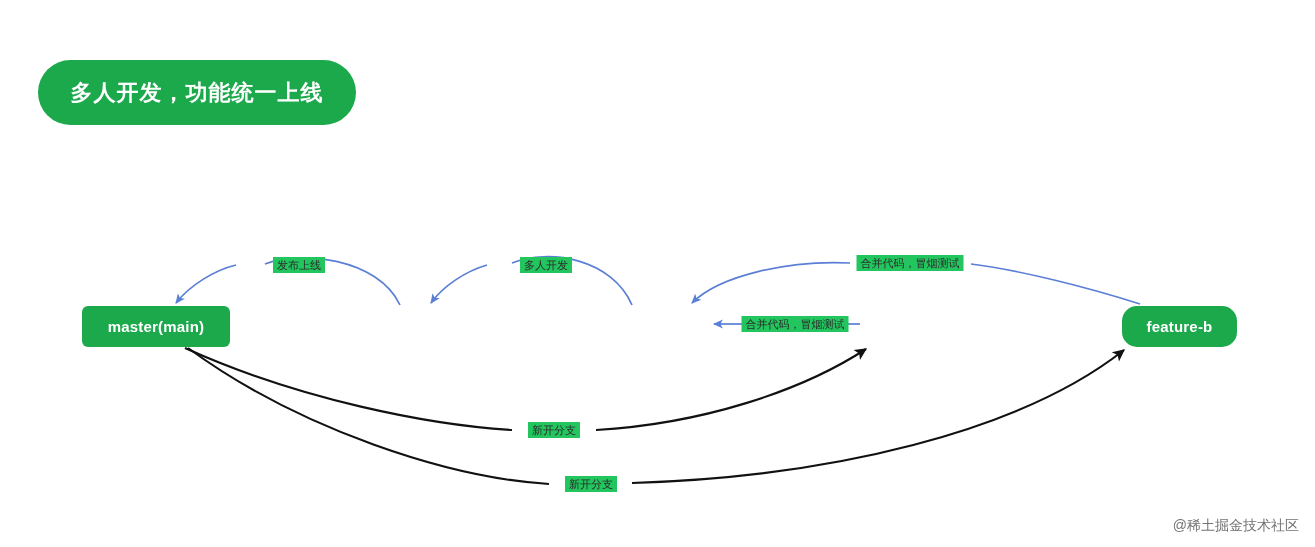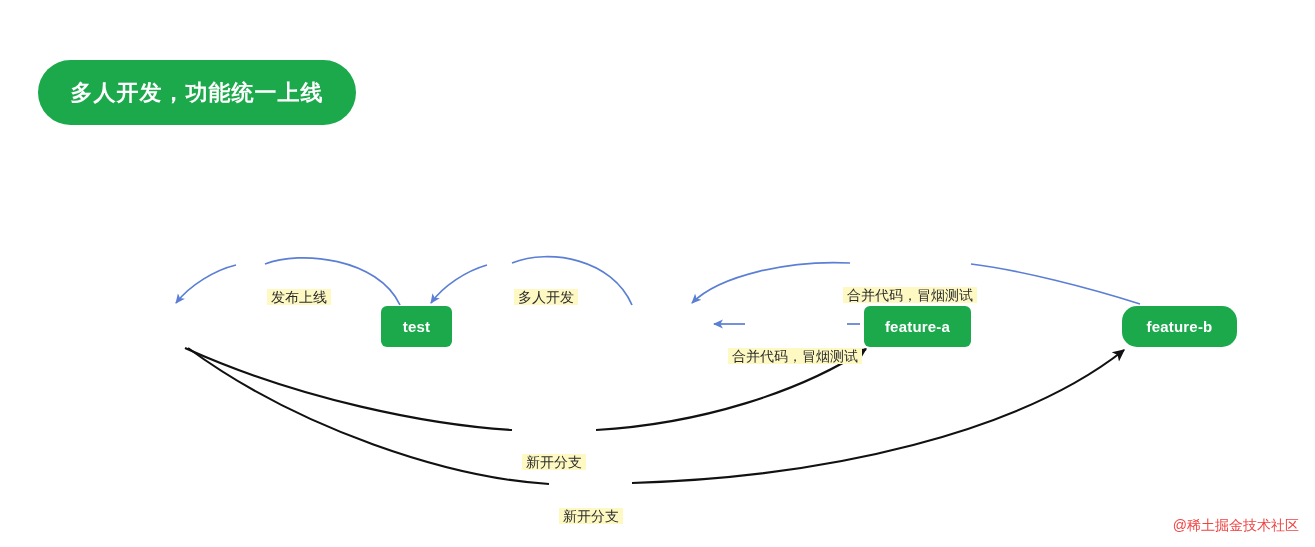--- a/index.html
+++ b/index.html
@@ -68,34 +68,33 @@
   }
   #node-master { left: 82px;   top: 306px; width: 148px; }
   #node-test   { left: 381px;  top: 306px; width: 71px;  }
   #node-develop{ left: 604px;  top: 306px; width: 104px; }
   #node-feature-a { left: 864px;  top: 306px; width: 107px; }
   #node-feature-b { left: 1122px; top: 306px; width: 115px; border-radius: 15px; }
   
   .edge-label {
     position: absolute;
     transform: translate(-50%, -50%);
-    background: #fef9c3;
+    background: #22c55e;
     color: #2b2b2b;
-    font-size: 14px;
+    font-size: 11px;
     white-space: nowrap;
     padding: 0 4px;
     line-height: 16px;
-    margin-top: 32px;
   }
   
   #watermark {
     position: absolute;
     right: 16px;
     bottom: 12px;
-    color: #ef4444;
+    color: #737373;
     font-size: 14px;
     white-space: nowrap;
     user-select: none;
   }
 </style>
 </head>
 <body>
 
 <div id="canvas">
 
@@ -132,25 +131,22 @@
     <path d="M 632 483 C 830 477 1020 432 1124 350" fill="none" stroke="#111111" stroke-width="2.1" marker-end="url(#arrow-black)"></path>
   </svg>
 
   <div class="edge-label" style="left:299px; top:265px;">发布上线</div>
   <div class="edge-label" style="left:546px; top:265px;">多人开发</div>
   <div class="edge-label" style="left:795px; top:324px;">合并代码，冒烟测试</div>
   <div class="edge-label" style="left:910px; top:263px;">合并代码，冒烟测试</div>
   <div class="edge-label" style="left:554px; top:430px;">新开分支</div>
   <div class="edge-label" style="left:591px; top:484px;">新开分支</div>
 
-  <div class="node" id="node-test">
-    <span class="node-label">test</span>
-  </div>
-  <div class="node" id="node-feature-a">
-    <span class="node-label">feature-a</span>
+  <div class="node" id="node-master">
+    <span class="node-label">master(main)</span>
   </div>
   <div class="node" id="node-feature-b">
     <span class="node-label">feature-b</span>
   </div>
 
   <div id="watermark">@稀土掘金技术社区</div>
 
 </div>
 
 </body></html>

